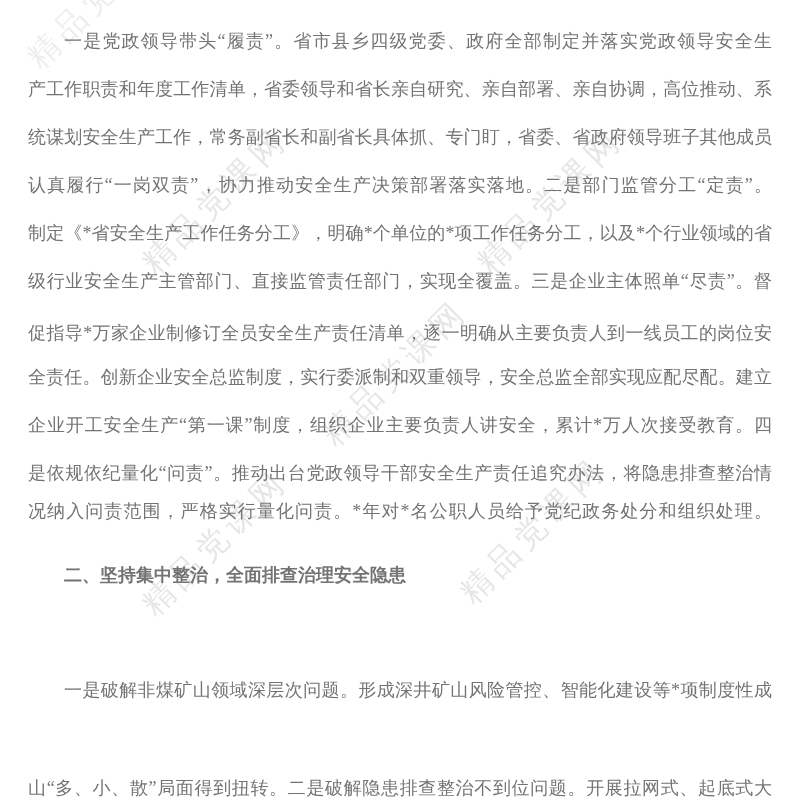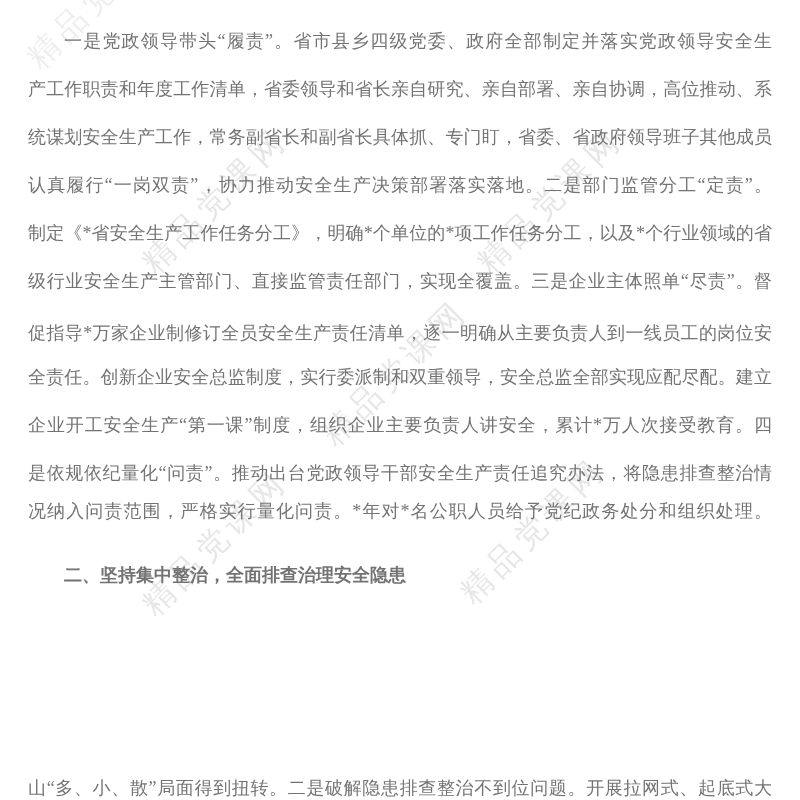--- a/index.html
+++ b/index.html
@@ -86,16 +86,17 @@
     <div class="line fill" style="top:222px;">制定《*省安全生产工作任务分工》，明确*个单位的*项工作任务分工，以及*个行业领域的省</div>
     <div class="line fill" style="top:270px;">级行业安全生产主管部门、直接监管责任部门，实现全覆盖。三是企业主体照单“尽责”。督</div>
     <div class="line fill" style="top:322px;">促指导*万家企业制修订全员安全生产责任清单，逐一明确从主要负责人到一线员工的岗位安</div>
     <div class="line fill" style="top:366px;">全责任。创新企业安全总监制度，实行委派制和双重领导，安全总监全部实现应配尽配。建立</div>
     <div class="line fill" style="top:414px;">企业开工安全生产“第一课”制度，组织企业主要负责人讲安全，累计*万人次接受教育。四</div>
     <div class="line fill" style="top:462px;">是依规依纪量化“问责”。推动出台党政领导干部安全生产责任追究办法，将隐患排查整治情</div>
     <div class="line fill" style="top:500px;">况纳入问责范围，严格实行量化问责。*年对*名公职人员给予党纪政务处分和组织处理。</div>
 
     <div class="line heading indent" style="top:564px;">二、坚持集中整治，全面排查治理安全隐患</div>
 
+    <div class="line fill indent" style="top:679px;">一是破解非煤矿山领域深层次问题。形成深井矿山风险管控、智能化建设等*项制度性成</div>
     <div class="line fill" style="top:777px;">山“多、小、散”局面得到扭转。二是破解隐患排查整治不到位问题。开展拉网式、起底式大</div>
   </div>
 
 </div>
 
 </body></html>

